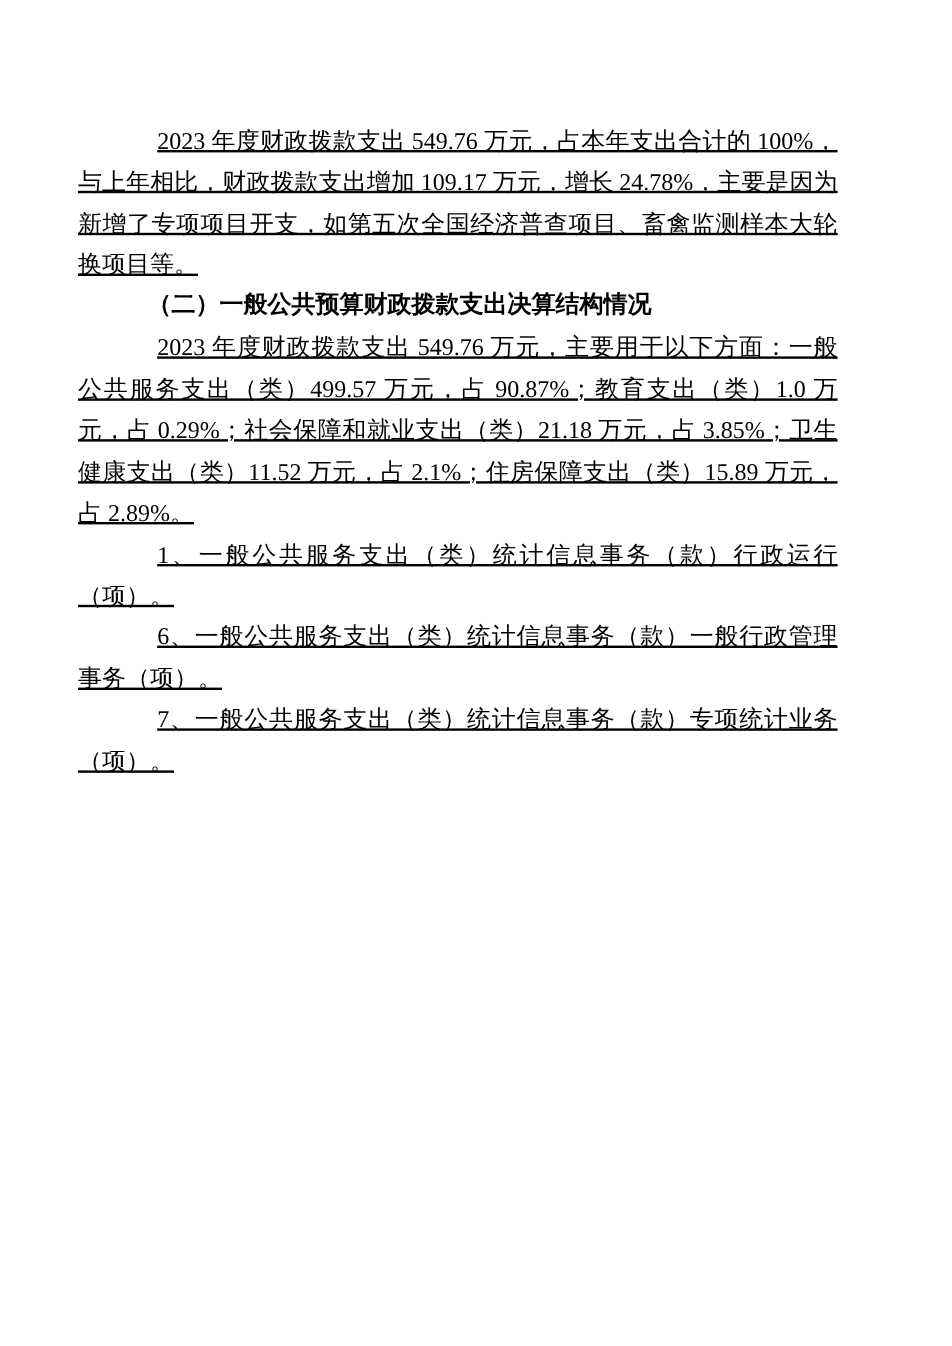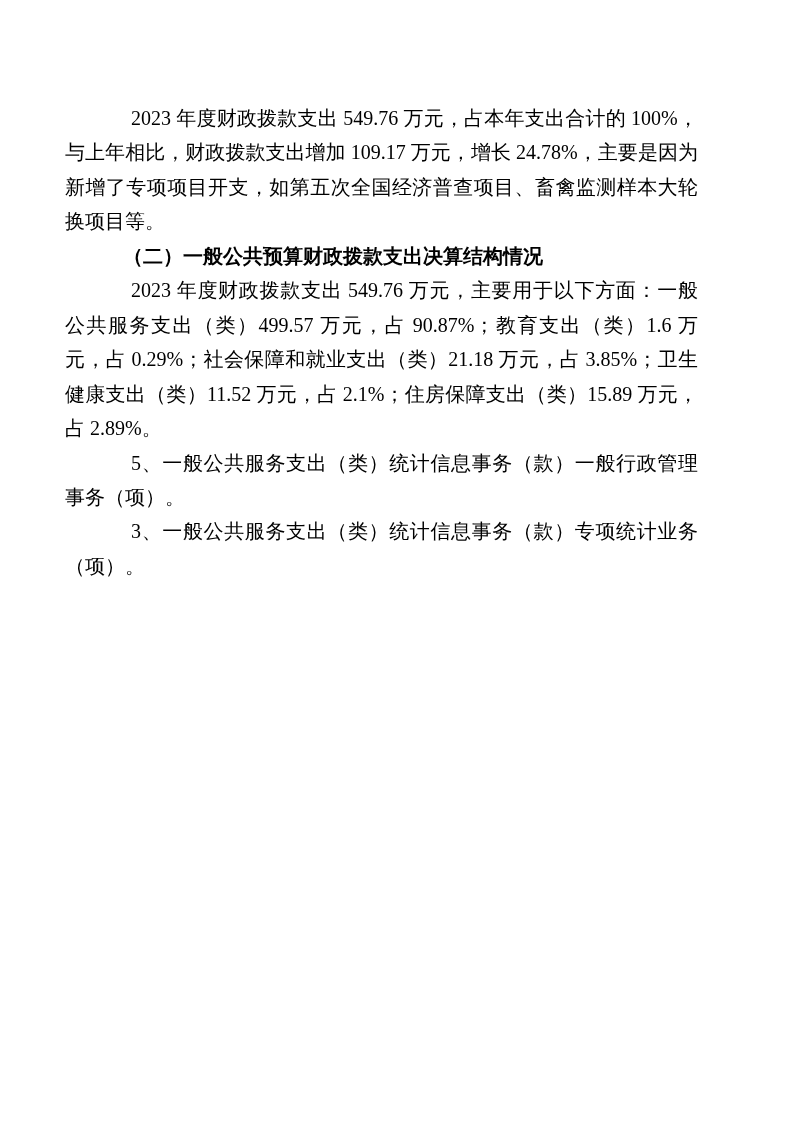--- a/index.html
+++ b/index.html
@@ -26,31 +26,33 @@
     text-align: justify;
     text-justify: inter-ideograph;
     letter-spacing: 0;
   }
   .doc-content p {
     margin: 0;
     padding: 0;
   }
   .para {
     text-indent: 66px;
+    text-decoration: underline;
   }
   .heading {
     text-indent: 58px;
     font-weight: 700;
-    font-family: Liberation Serif, serif;
+    font-family: Liberation Mono, monospace;
   }
 </style>
 </head>
 <body>
 
 <div class="page">
   <div class="doc-content">
     <p class="para">2023 年度财政拨款支出 549.76 万元，占本年支出合计的 100%，与上年相比，财政拨款支出增加 109.17 万元，增长 24.78%，主要是因为新增了专项项目开支，如第五次全国经济普查项目、畜禽监测样本大轮换项目等。</p>
     <p class="heading">（二）一般公共预算财政拨款支出决算结构情况</p>
-    <p class="para">2023 年度财政拨款支出 549.76 万元，主要用于以下方面：一般公共服务支出（类）499.57 万元，占 90.87%；教育支出（类）1.6 万元，占 0.29%；社会保障和就业支出（类）21.18 万元，占 3.85%；卫生健康支出（类）11.52 万元，占 2.1%；住房保障支出（类）15.89 万元，占 2.89%。</p>
-    <p class="para">5、一般公共服务支出（类）统计信息事务（款）一般行政管理事务（项）。</p>
-    <p class="para">3、一般公共服务支出（类）统计信息事务（款）专项统计业务（项）。</p>
+    <p class="para">2023 年度财政拨款支出 549.76 万元，主要用于以下方面：一般公共服务支出（类）499.57 万元，占 90.87%；教育支出（类）1.0 万元，占 0.29%；社会保障和就业支出（类）21.18 万元，占 3.85%；卫生健康支出（类）11.52 万元，占 2.1%；住房保障支出（类）15.89 万元，占 2.89%。</p>
+    <p class="para">1、一般公共服务支出（类）统计信息事务（款）行政运行（项）。</p>
+    <p class="para">6、一般公共服务支出（类）统计信息事务（款）一般行政管理事务（项）。</p>
+    <p class="para">7、一般公共服务支出（类）统计信息事务（款）专项统计业务（项）。</p>
   </div>
 </div>
 
 </body></html>

